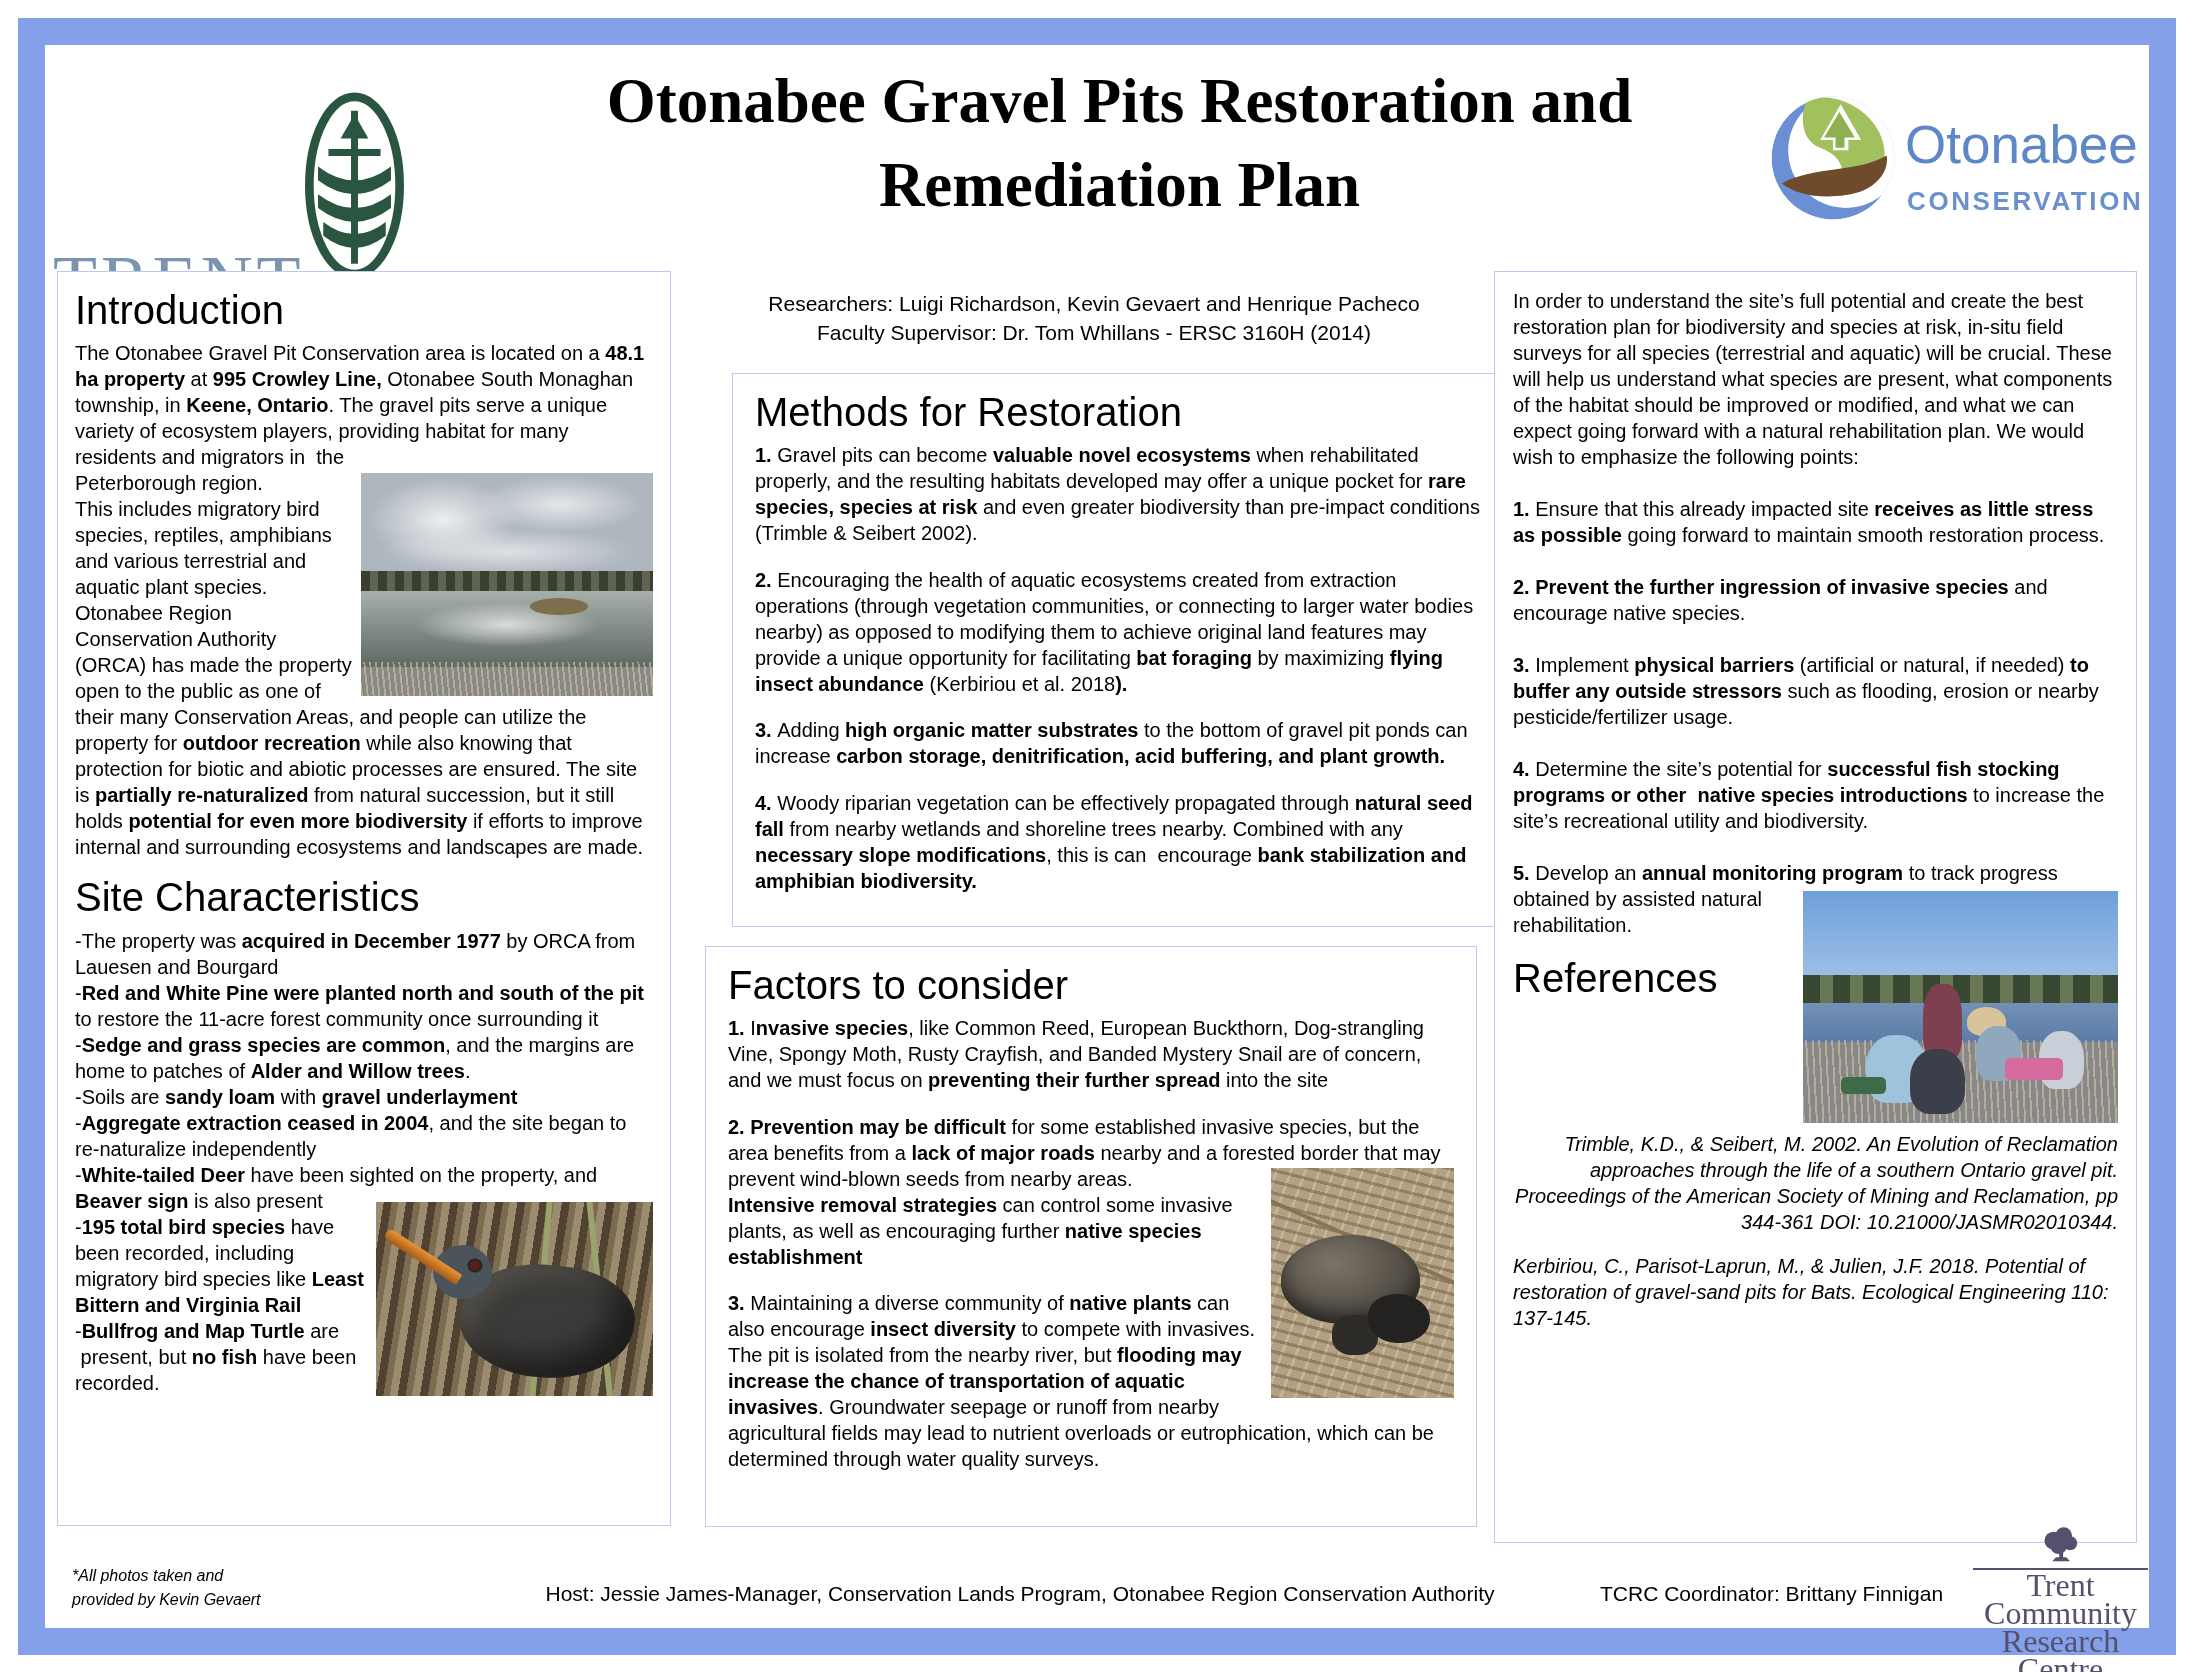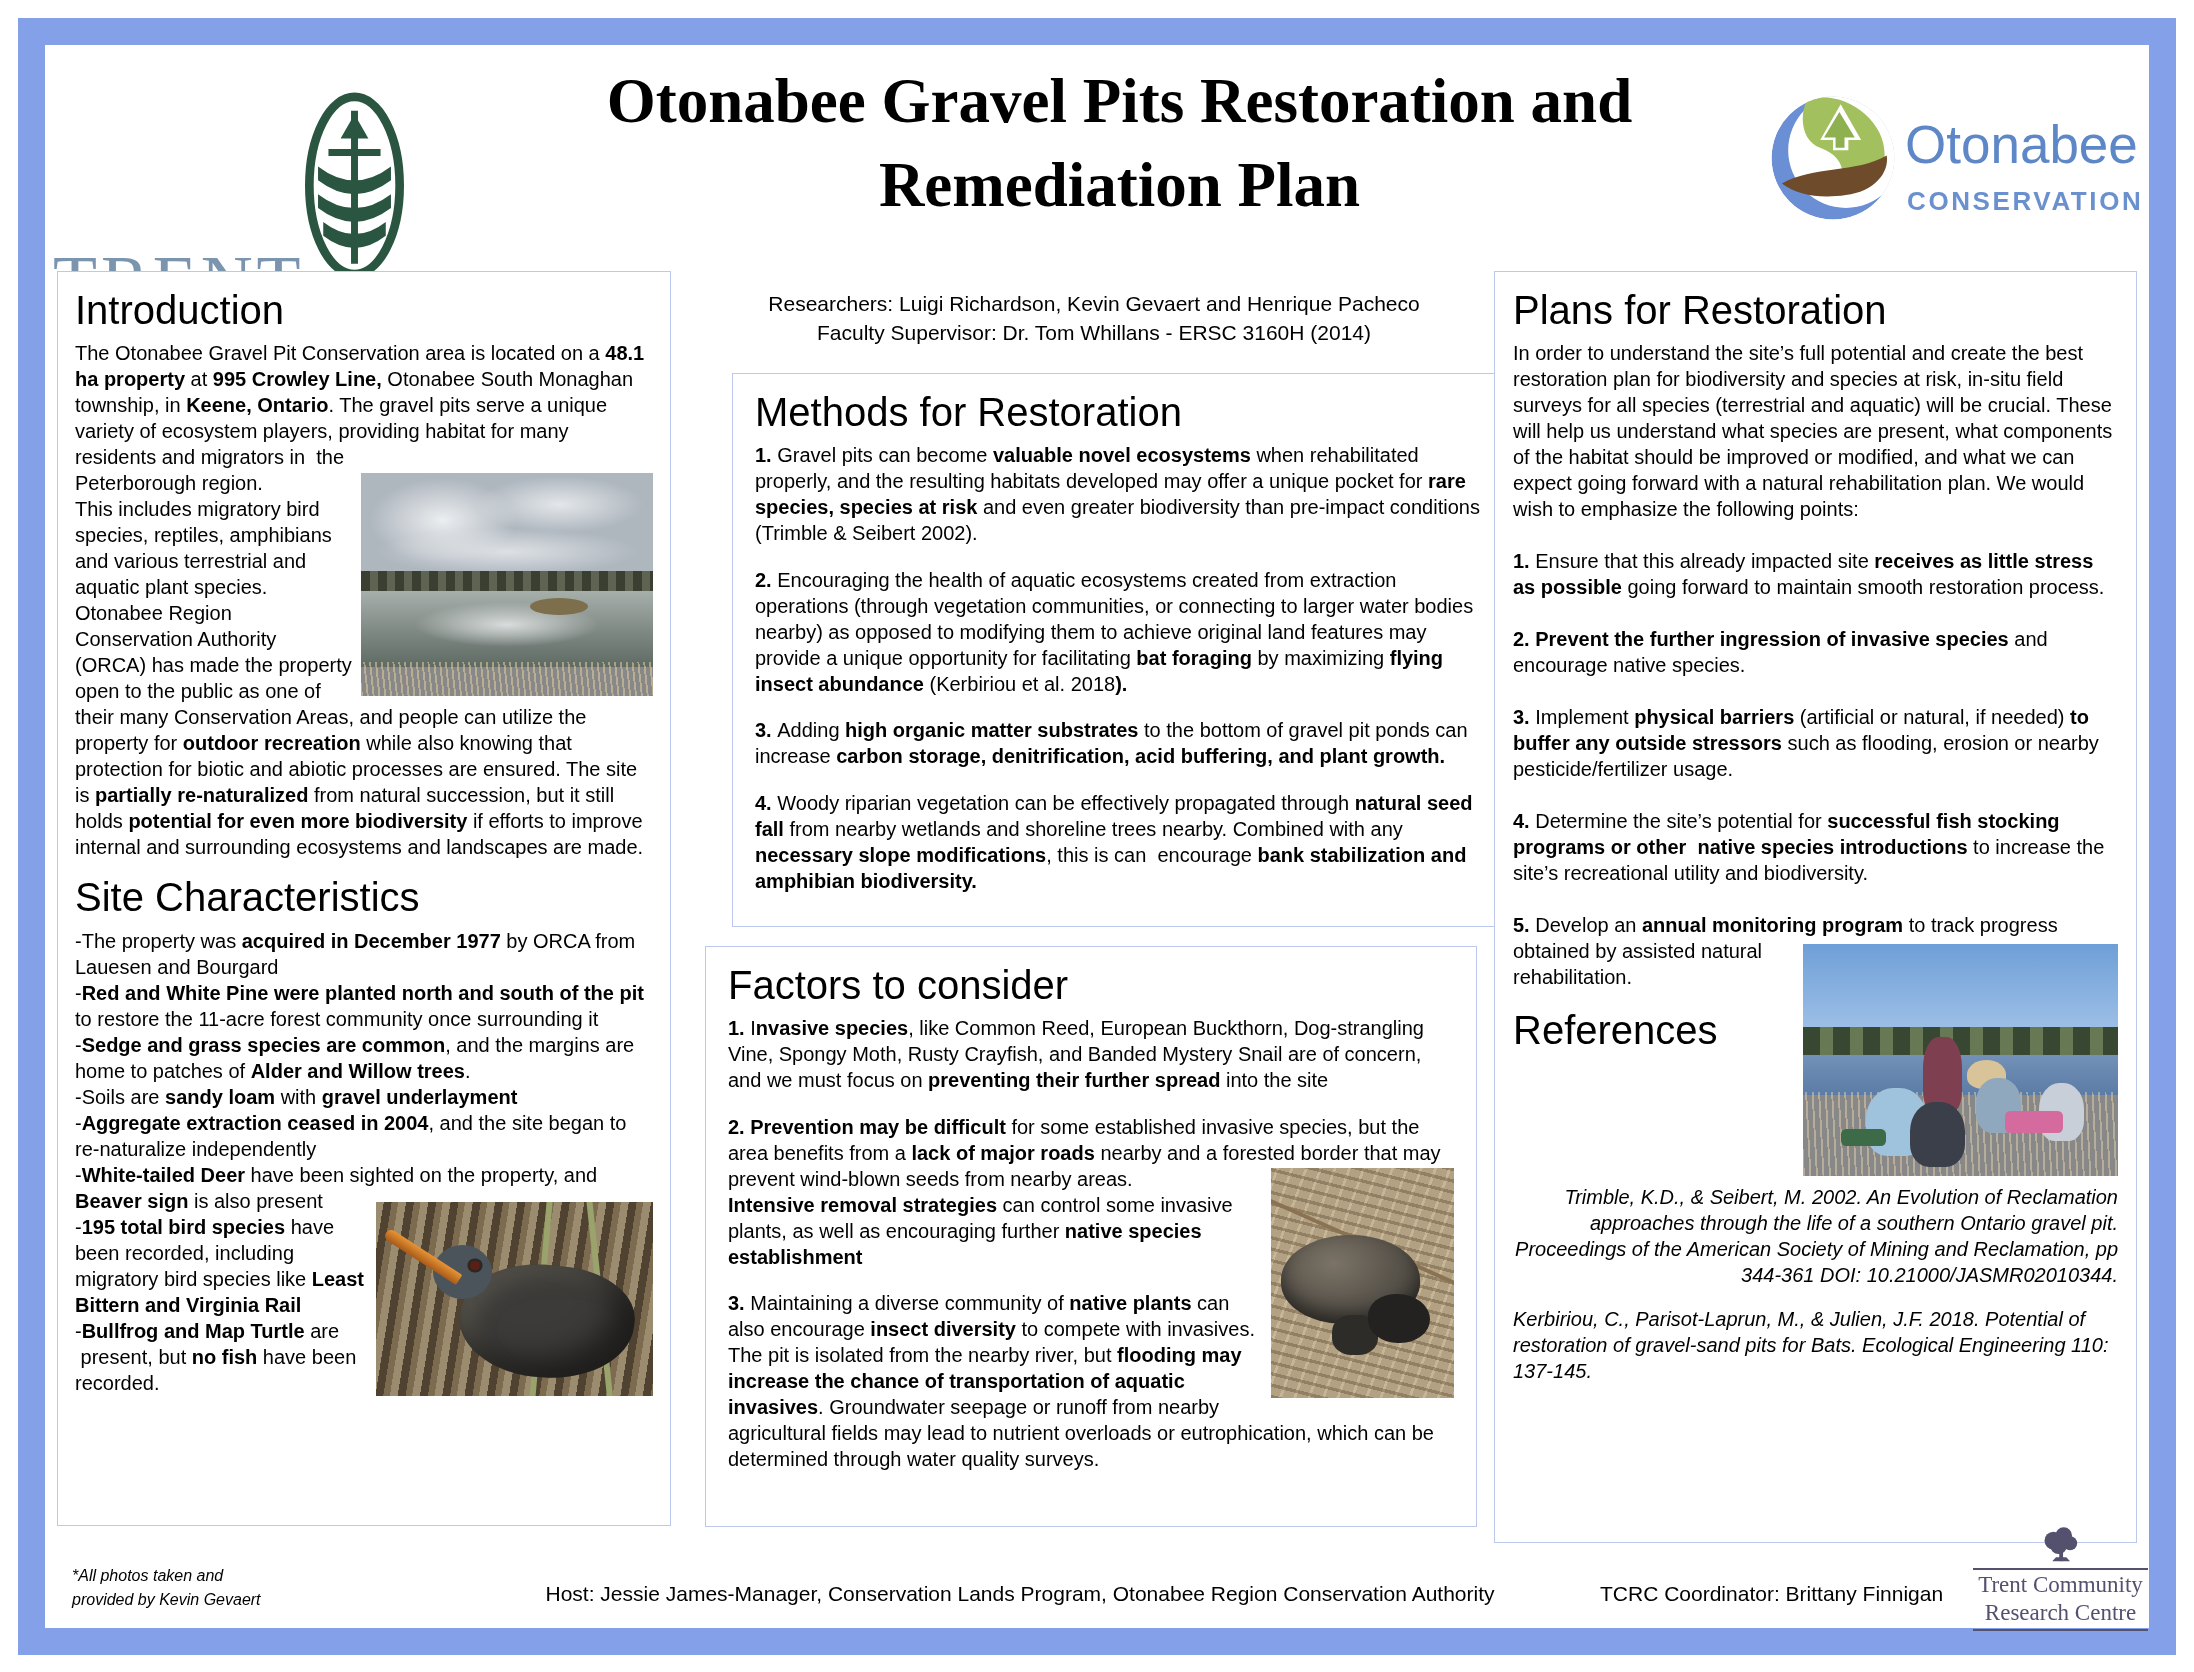--- a/index.html
+++ b/index.html
@@ -109,21 +109,21 @@
   .c-dog{left:52%;top:50%;width:39px;height:29px;background:#D9C49A;border-radius:50% 50% 40% 40%;position:absolute;}
   .c-bk1{position:absolute;left:64%;top:72%;width:58px;height:22px;background:#D46A9E;border-radius:5.2px;}
   .c-bk2{position:absolute;left:12%;top:80%;width:45px;height:17px;background:#3E6B47;border-radius:5.2px;}
 
   
   .foot-note{position:absolute;left:72px;top:1564px;font-size:16px;line-height:24px;white-space:pre-line;font-style:italic;}
   .foot-host{position:absolute;left:452px;top:1582px;width:1136px;text-align:center;font-size:21px;}
   .foot-tcrc{position:absolute;left:1600px;top:1582px;font-size:21px;}
   .tcrc-logo{position:absolute;left:1973px;top:1524px;width:175px;text-align:center;color:#53516E;}
   .tcrc-rule{height:1.9px;background:#53516E;margin:1.3px 0;}
-  .tcrc-text{font-family:"Liberation Serif",serif;font-size:23px;line-height:28px;}
+  .tcrc-text{font-family:"Liberation Serif",serif;font-size:32px;line-height:28px;}
 </style>
 </head>
 <body>
 
 <div class="poster">
   <div class="frame"></div>
 
   <div class="trent-word">TRENT</div>
   <div class="trent-sub">UNIVERSITY</div>
   <div class="trent-tree">
@@ -225,21 +225,20 @@
         <div class="t-leg"></div>
         <div class="t-head"></div>
       </div>
       <p class="rich"><b>2. Prevention may be difficult</b><span> for some established invasive species, but the area benefits from a </span><b>lack of major roads</b><span> nearby and a forested border that may prevent wind-blown seeds from nearby areas.
 </span><b>Intensive removal strategies</b><span> can control some invasive plants, as well as encouraging further </span><b>native species establishment</b></p>
       <p class="rich item"><b>3. </b><span>Maintaining a diverse community of </span><b>native plants</b><span> can also encourage </span><b>insect diversity</b><span> to compete with invasives. The pit is isolated from the nearby river, but </span><b>flooding may increase the chance of transportation of aquatic invasives</b><span>. Groundwater seepage or runoff from nearby agricultural fields may lead to nutrient overloads or eutrophication, which can be determined through water quality surveys.</span></p>
     </div>
   </div>
 
   <div class="box" id="box-plans">
-    <h2>Plans for Restoration</h2>
     <p class="rich"><span>In order to understand the site’s full potential and create the best restoration plan for biodiversity and species at risk, in-situ field surveys for all species (terrestrial and aquatic) will be crucial. These will help us understand what species are present, what components of the habitat should be improved or modified, and what we can expect going forward with a natural rehabilitation plan. We would wish to emphasize the following points:</span></p>
     <p class="rich item"><b>1. </b><span>Ensure that this already impacted site </span><b>receives as little stress as possible</b><span> going forward to maintain smooth restoration process.</span></p>
     <p class="rich item"><b>2. </b><b>Prevent the further ingression of invasive species</b><span> and encourage native species.</span></p>
     <p class="rich item"><b>3. </b><span>Implement </span><b>physical barriers</b><span> (artificial or natural, if needed) </span><b>to buffer any outside stressors</b><span> such as flooding, erosion or nearby pesticide/fertilizer usage.</span></p>
     <p class="rich item"><b>4. </b><span>Determine the site’s potential for </span><b>successful fish stocking programs or other  native species introductions</b><span> to increase the site’s recreational utility and biodiversity.</span></p>
     <div class="item">
       <div class="spacer-r" id="sp-picnic"></div>
       <div class="ph" id="picnic">
         <div class="c-sky"></div>
         <div class="c-trees"></div>

